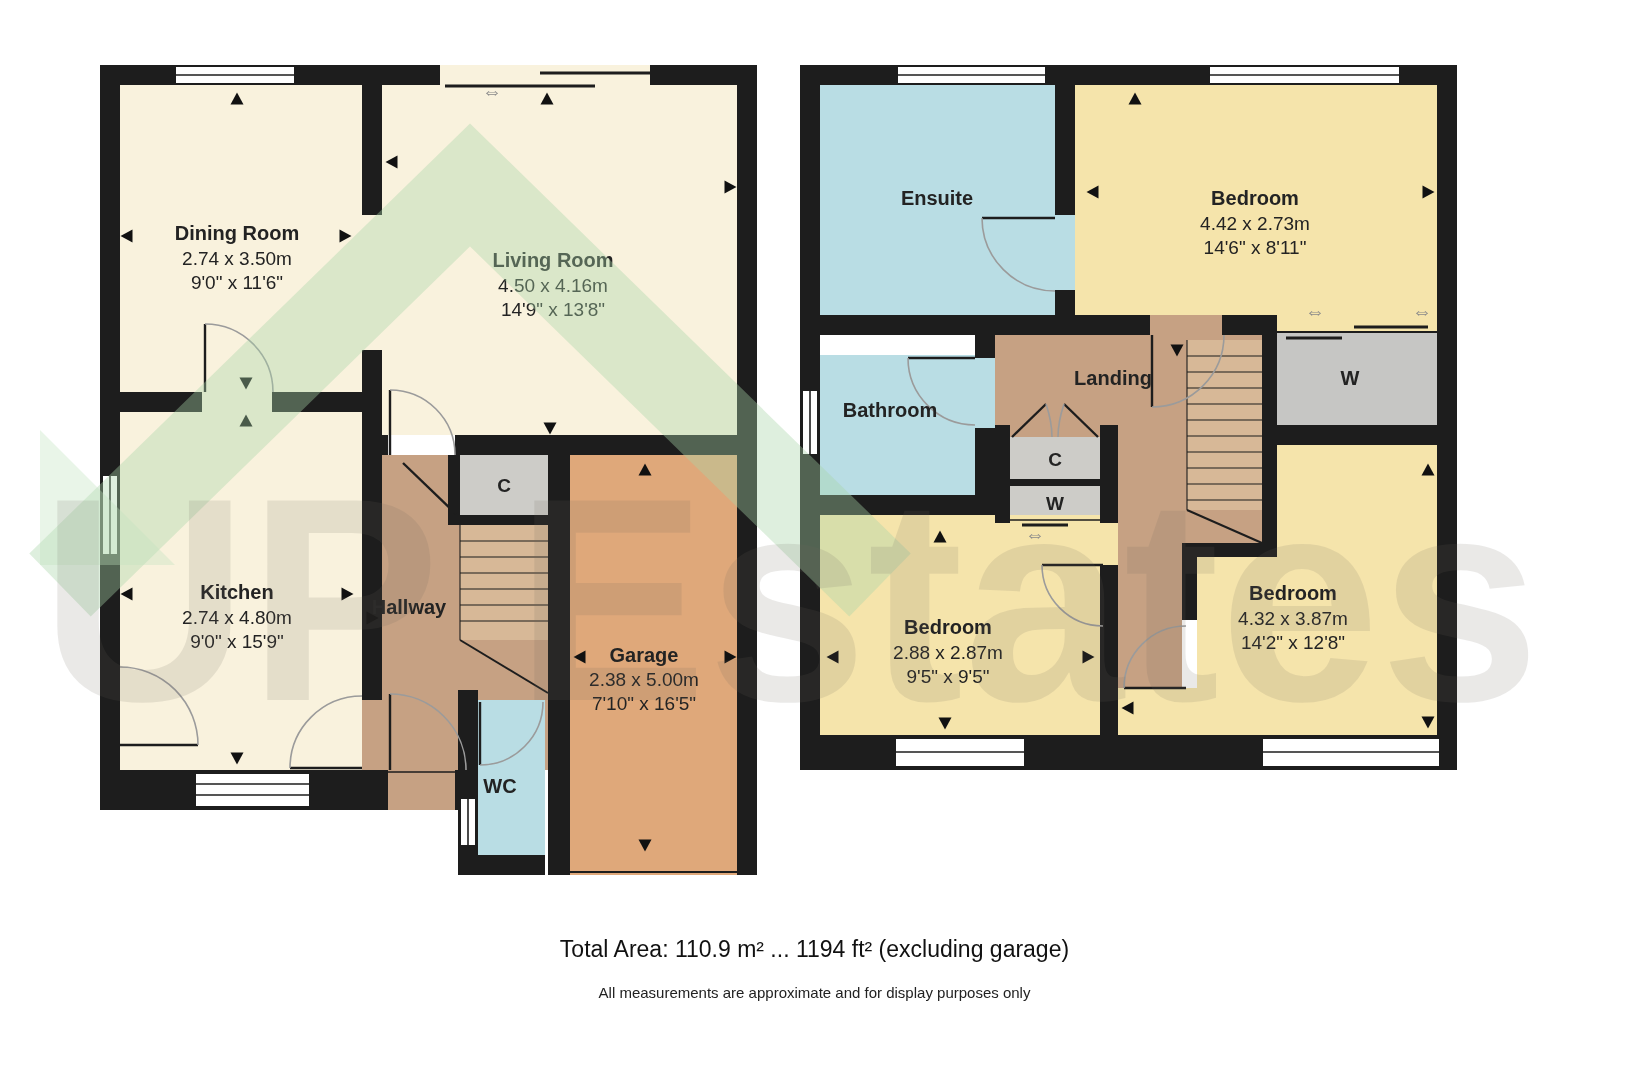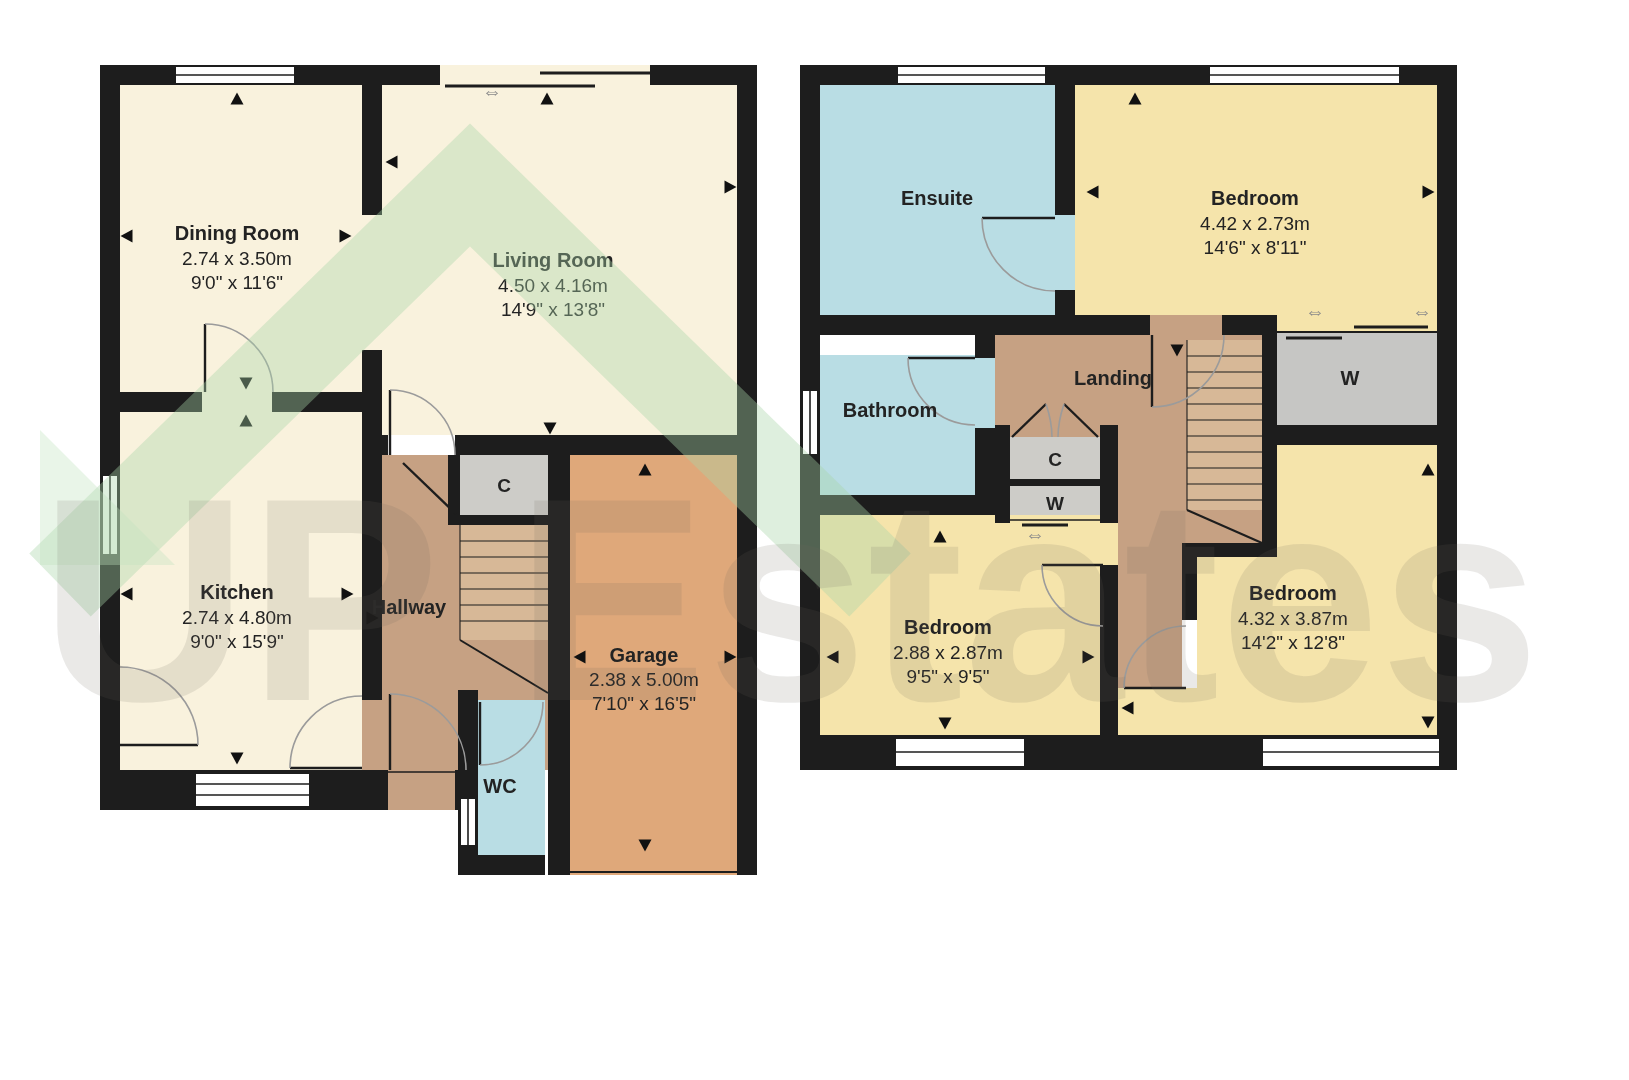--- a/index.html
+++ b/index.html
@@ -275,14 +275,16 @@
     <text class="rdim" x="1293" y="649">14'2" x 12'8"</text>
   </g>
 
   <g pointer-events="none">
     <path class="wm-roof" d="M60,585 L470,185 L880,585"></path>
     <polygon class="wm-tri" points="40,565 40,430 175,565"></polygon>
     <text class="wm-text" x="40" y="700" textLength="1500" lengthAdjust="spacingAndGlyphs">UP Estates</text>
   </g>
 </svg>
 
+<div id="footer-area">Total Area: 110.9 m² ... 1194 ft² (excluding garage)</div>
+<div id="footer-disclaimer">All measurements are approximate and for display purposes only</div>
 
 </div>
 
 </body></html>

